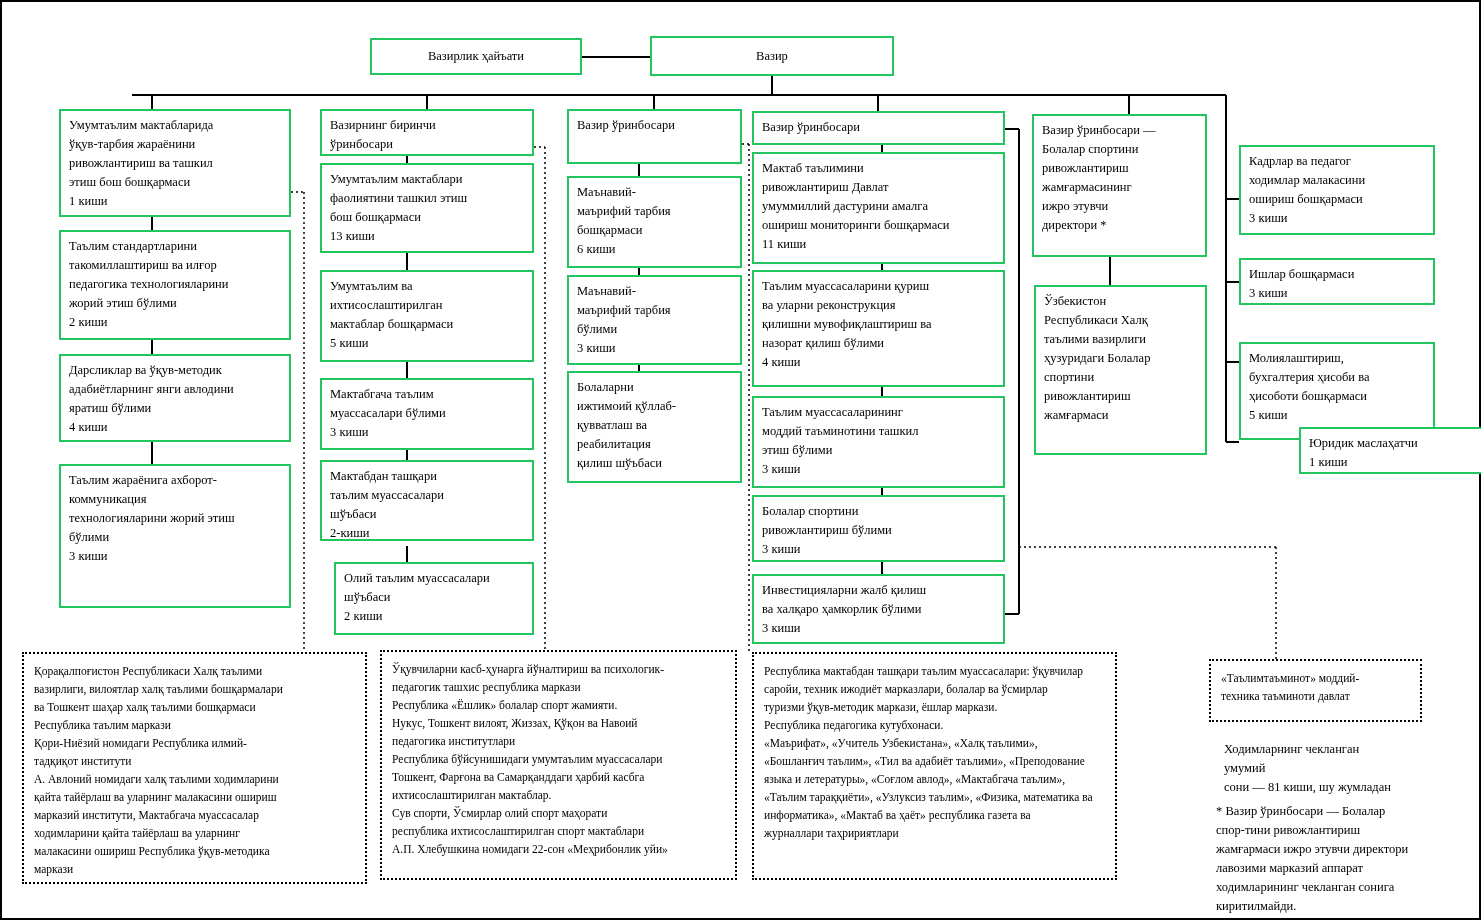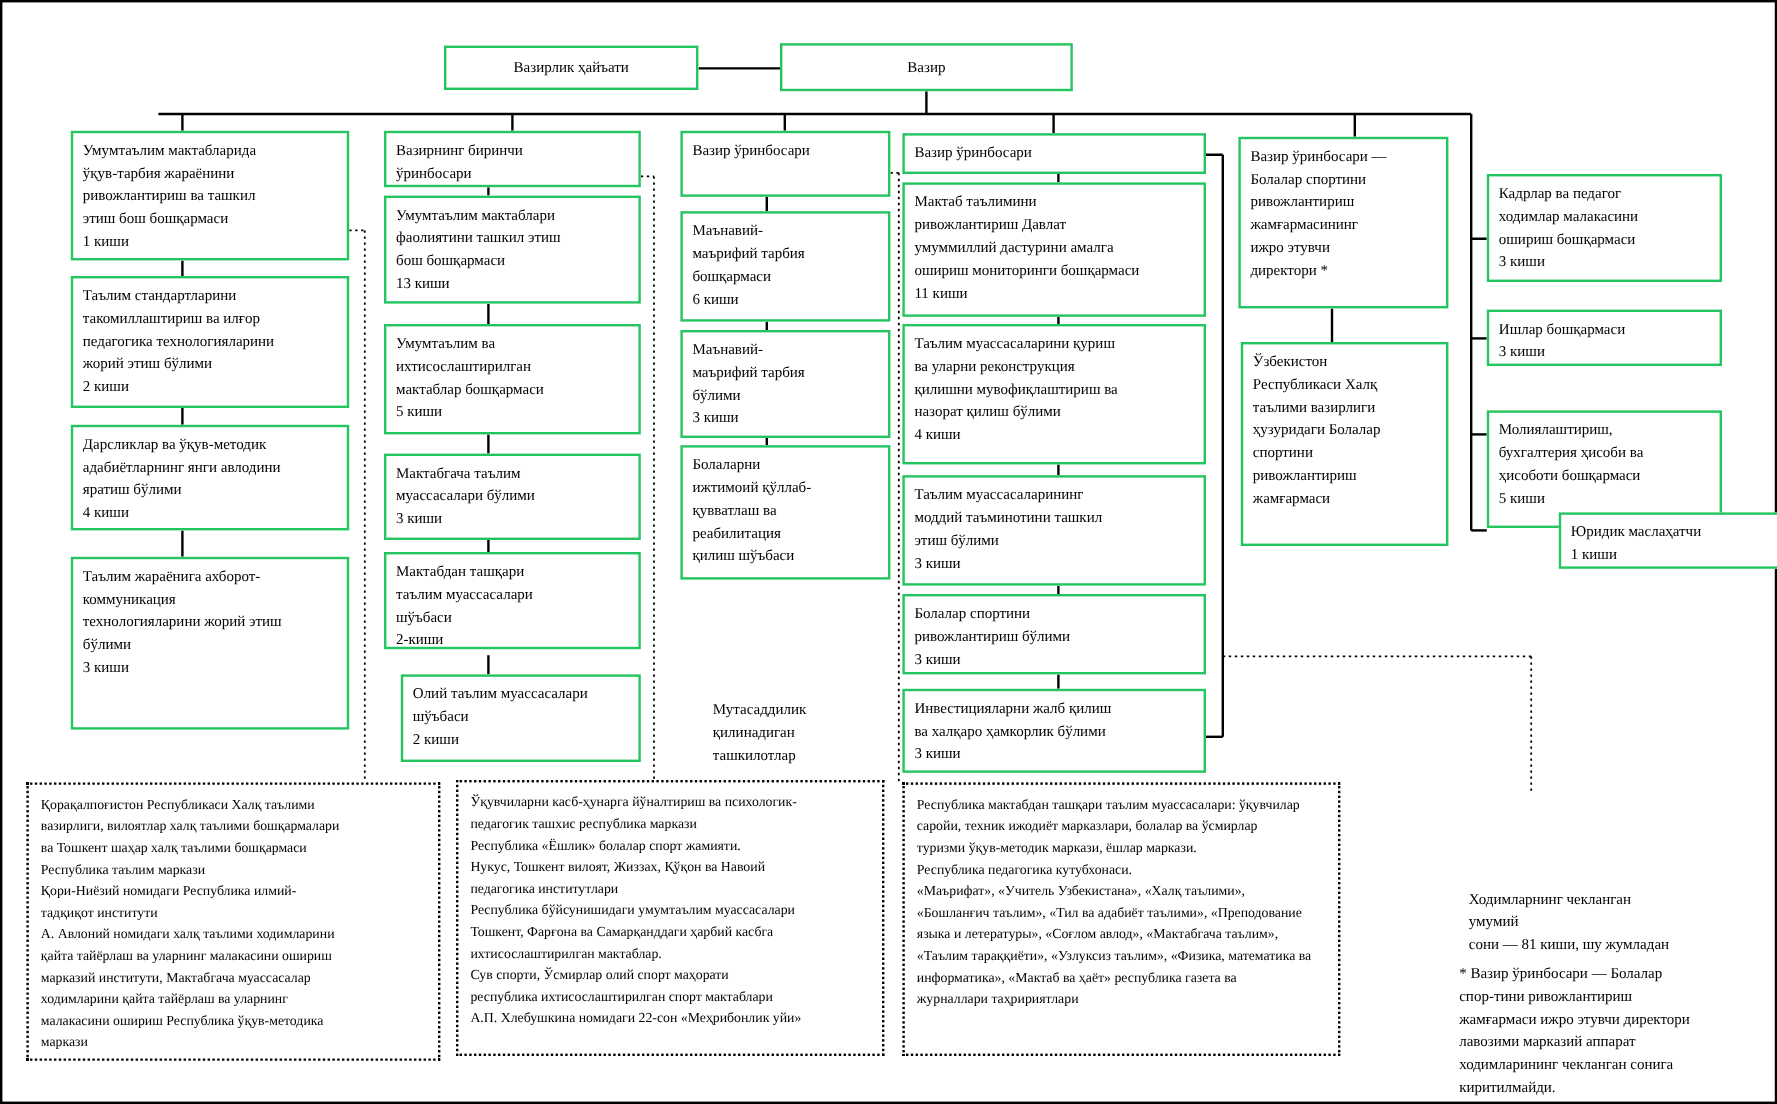--- a/index.html
+++ b/index.html
@@ -161,23 +161,20 @@
 6 киши</div>
   <div class="box" style="left:565px;top:273px;width:175px;height:90px;">Маънавий-
 маърифий тарбия
 бўлими
 3 киши</div>
   <div class="box" style="left:565px;top:369px;width:175px;height:112px;">Болаларни
 ижтимоий қўллаб-
 қувватлаш ва
 реабилитация
 қилиш шўъбаси</div>
-  <div class="plain" style="left:592px;top:580px;width:150px;">Мутасаддилик
-қилинадиган
-ташкилотлар</div>
 
   <div class="box" style="left:750px;top:109px;width:253px;height:34px;">Вазир ўринбосари</div>
   <div class="box" style="left:750px;top:150px;width:253px;height:112px;">Мактаб таълимини
 ривожлантириш Давлат
 умуммиллий дастурини амалга
 ошириш мониторинги бошқармаси
 11 киши</div>
   <div class="box" style="left:750px;top:268px;width:253px;height:117px;">Таълим муассасаларини қуриш
 ва уларни реконструкция
 қилишни мувофиқлаштириш ва
@@ -247,20 +244,22 @@
   <div class="box dotted" style="left:750px;top:650px;width:365px;height:228px;">Республика мактабдан ташқари таълим муассасалари: ўқувчилар
 саройи, техник ижодиёт марказлари, болалар ва ўсмирлар
 туризми ўқув-методик маркази, ёшлар маркази.
 Республика  педагогика кутубхонаси.
 «Маърифат», «Учитель Узбекистана», «Халқ таълими»,
 «Бошланғич таълим», «Тил ва адабиёт таълими», «Преподование
 языка и летературы», «Соғлом авлод», «Мактабгача таълим»,
 «Таълим тараққиёти», «Узлуксиз таълим», «Физика, математика ва
 информатика», «Мактаб ва ҳаёт» республика  газета ва
 журналлари таҳририятлари</div>
+  <div class="box dotted" style="left:1207px;top:657px;width:213px;height:63px;">«Таълимтаъминот» моддий-
+техника таъминоти давлат</div>
 
   <div class="plain" style="left:1222px;top:738px;width:245px;">Ходимларнинг чекланган
 умумий
 сони — 81  киши, шу жумладан</div>
   <div class="plain" style="left:1214px;top:800px;width:262px;">* Вазир ўринбосари — Болалар
 спор-тини ривожлантириш
 жамғармаси ижро этувчи директори
 лавозими марказий аппарат
 ходимларининг чекланган сонига
 киритилмайди.</div>

